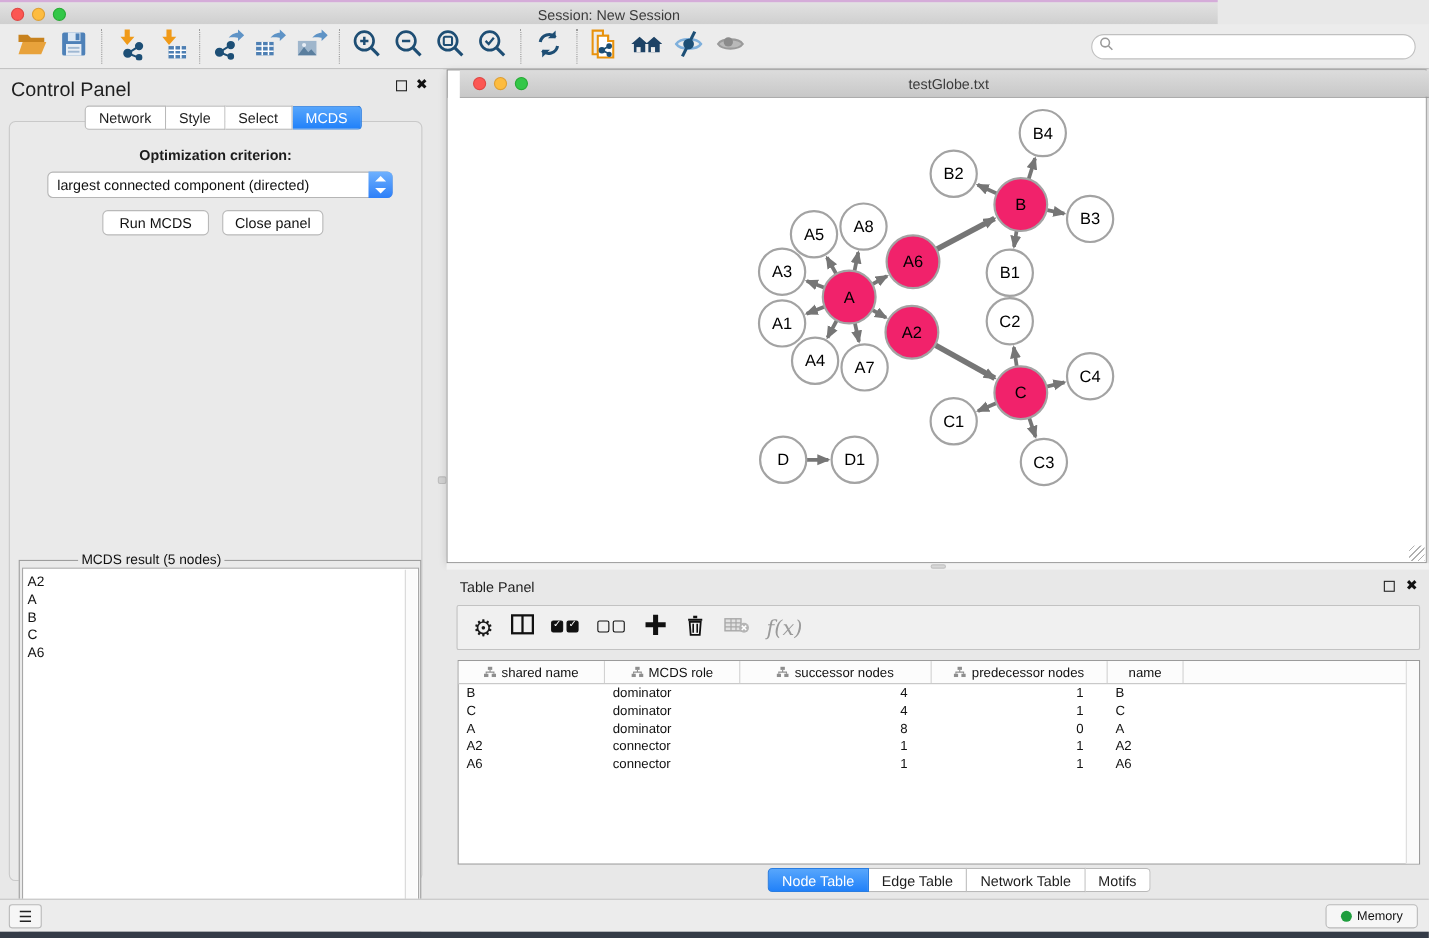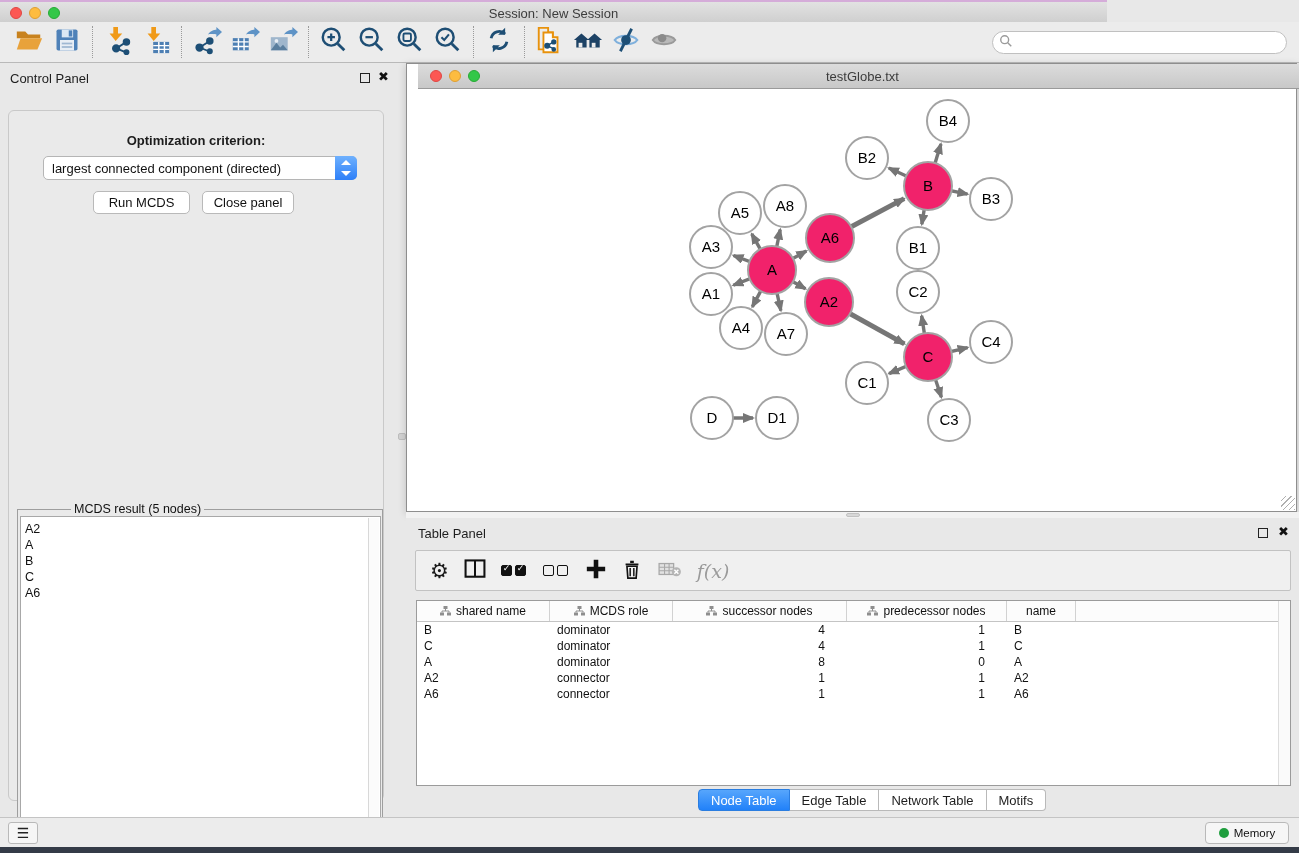--- a/index.html
+++ b/index.html
@@ -20,21 +20,21 @@
     background:#ECECEC; border-bottom:1px solid #B9B9B9; display:flex; align-items:center; padding-left:10px; }
   .tb-btn { width:38px; height:34px; display:flex; align-items:center; justify-content:center; }
   .tb-sep { width:1px; height:32px; border-left:1px dotted #9A9A9A; margin:0 6px; }
   .search-wrap { position:absolute; right:12px; top:9px; width:295px; height:23px;
     background:#FFFFFF; border:1px solid #C0C0C0; border-radius:12px; display:flex; align-items:center; padding-left:6px; }
   .search-wrap input { border:none; outline:none; flex:1; font-size:12px; background:transparent; margin-left:4px; }
 
   
   .cp { position:absolute; left:0; top:63px; width:403px; height:754px; background:#E8E8E8; }
   .cp-head { position:absolute; left:0; top:6px; width:100%; height:20px; }
-  .cp-title { position:absolute; left:10px; top:2px; font-size:13px; color:#1E1E1E; }
+  .cp-title { position:absolute; left:10px; top:2px; font-size:18px; color:#1E1E1E; }
   .mini-float { position:absolute; top:4px; width:10px; height:10px; border:1.5px solid #222; background:transparent; }
   .mini-close { position:absolute; top:0px; font-size:13px; font-weight:bold; color:#111; }
   .cp .mini-float { left:360px; } .cp .mini-close { left:378px; }
 
   .cp-tabs { position:absolute; left:77px; top:33px; height:22px; display:flex; z-index:3; }
   .seg { height:22px; background:#FFFFFF; border:1px solid #B9B9B9; border-left:none;
     font-size:13px; color:#1E1E1E; display:flex; align-items:center; justify-content:center; padding:0 12px; }
   .seg:first-child { border-left:1px solid #B9B9B9; border-radius:4px 0 0 4px; }
   .seg:last-child { border-radius:0 4px 4px 0; }
   .seg.active { background:linear-gradient(#57A6FC,#2181F9); color:#FFFFFF; border-color:#2A7DE0; }
@@ -282,20 +282,26 @@
     <input type="text" placeholder="" style="">
   </div>
 </div>
 
 <div class="cp">
   <div class="cp-head">
     <span class="cp-title">Control Panel</span>
     <span class="mini-float"></span>
     <span class="mini-close">✖</span>
   </div>
+  <div class="cp-tabs">
+      <div class="seg">Network</div>
+      <div class="seg">Style</div>
+      <div class="seg">Select</div>
+      <div class="seg active">MCDS</div>
+    </div>
   <div class="cp-panel">
     <div class="opt-label">Optimization criterion:</div>
     <div class="dropdown">
       <span class="dd-text">largest connected component (directed)</span>
       <span class="dd-stepper">
           <i class="dd-up"></i>
           <i class="dd-down"></i>
         </span>
     </div>
     <div class="cp-btn btn-run">Run MCDS</div>

